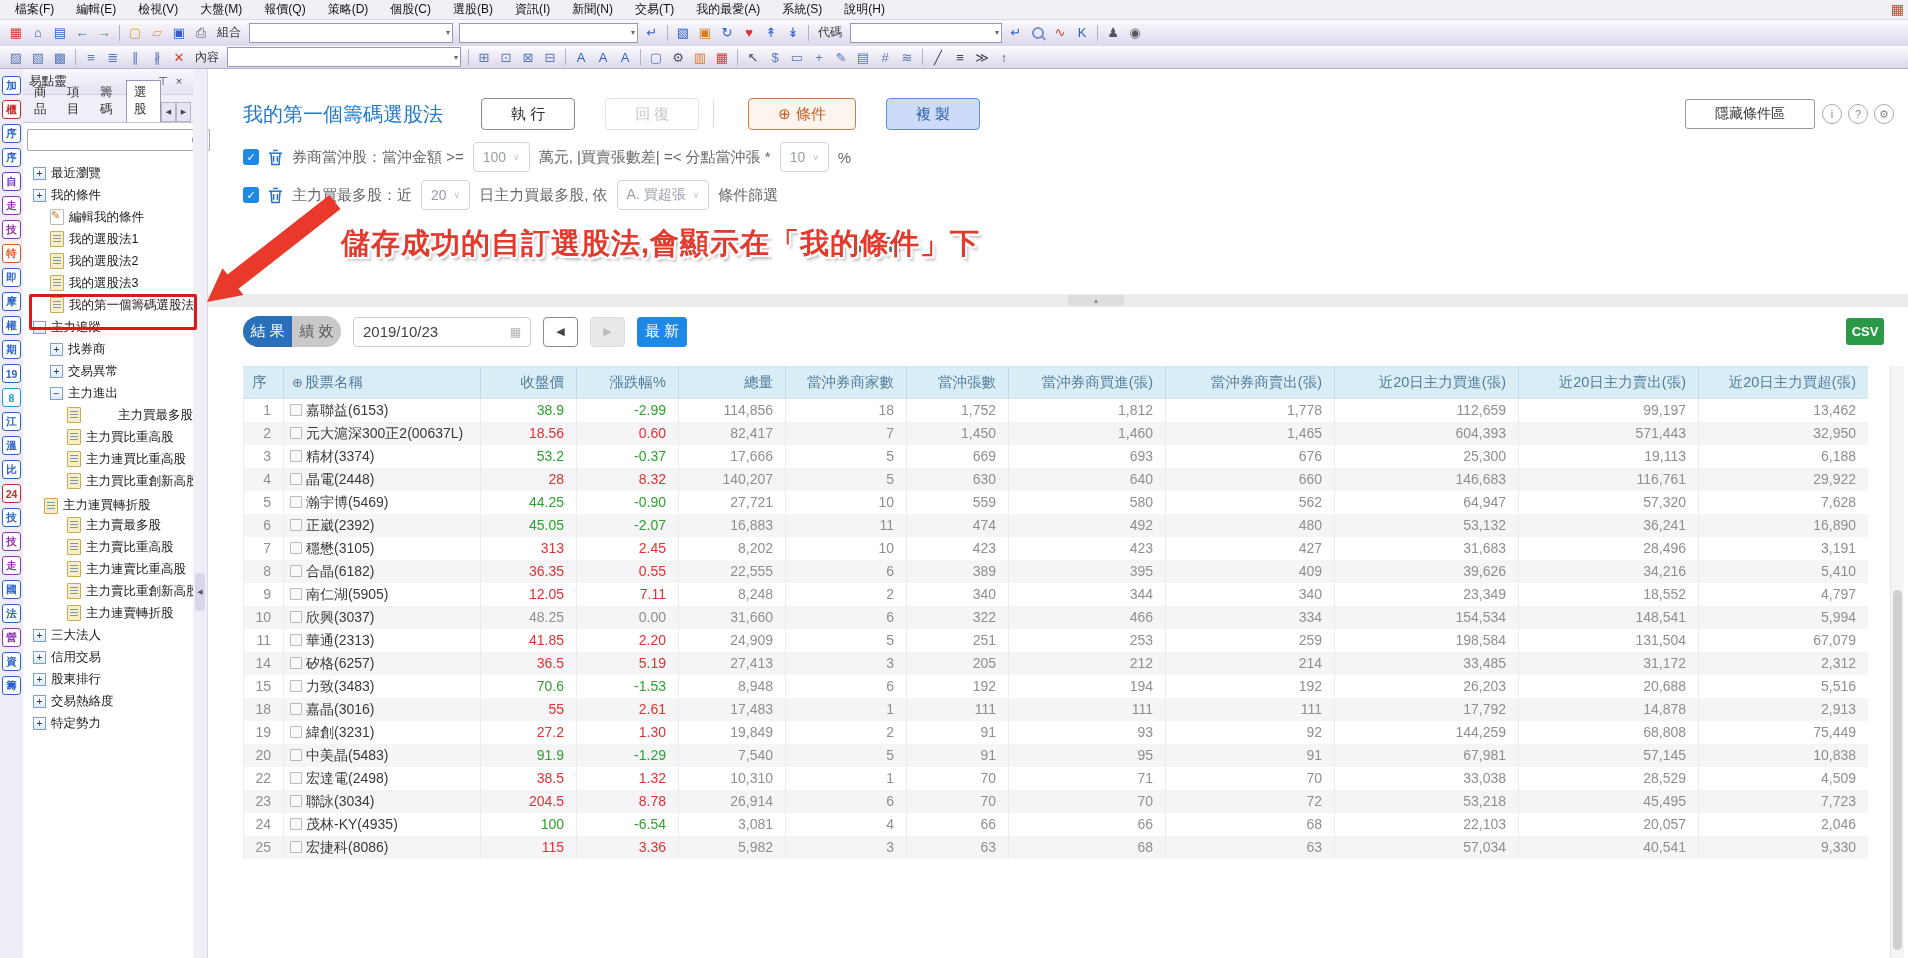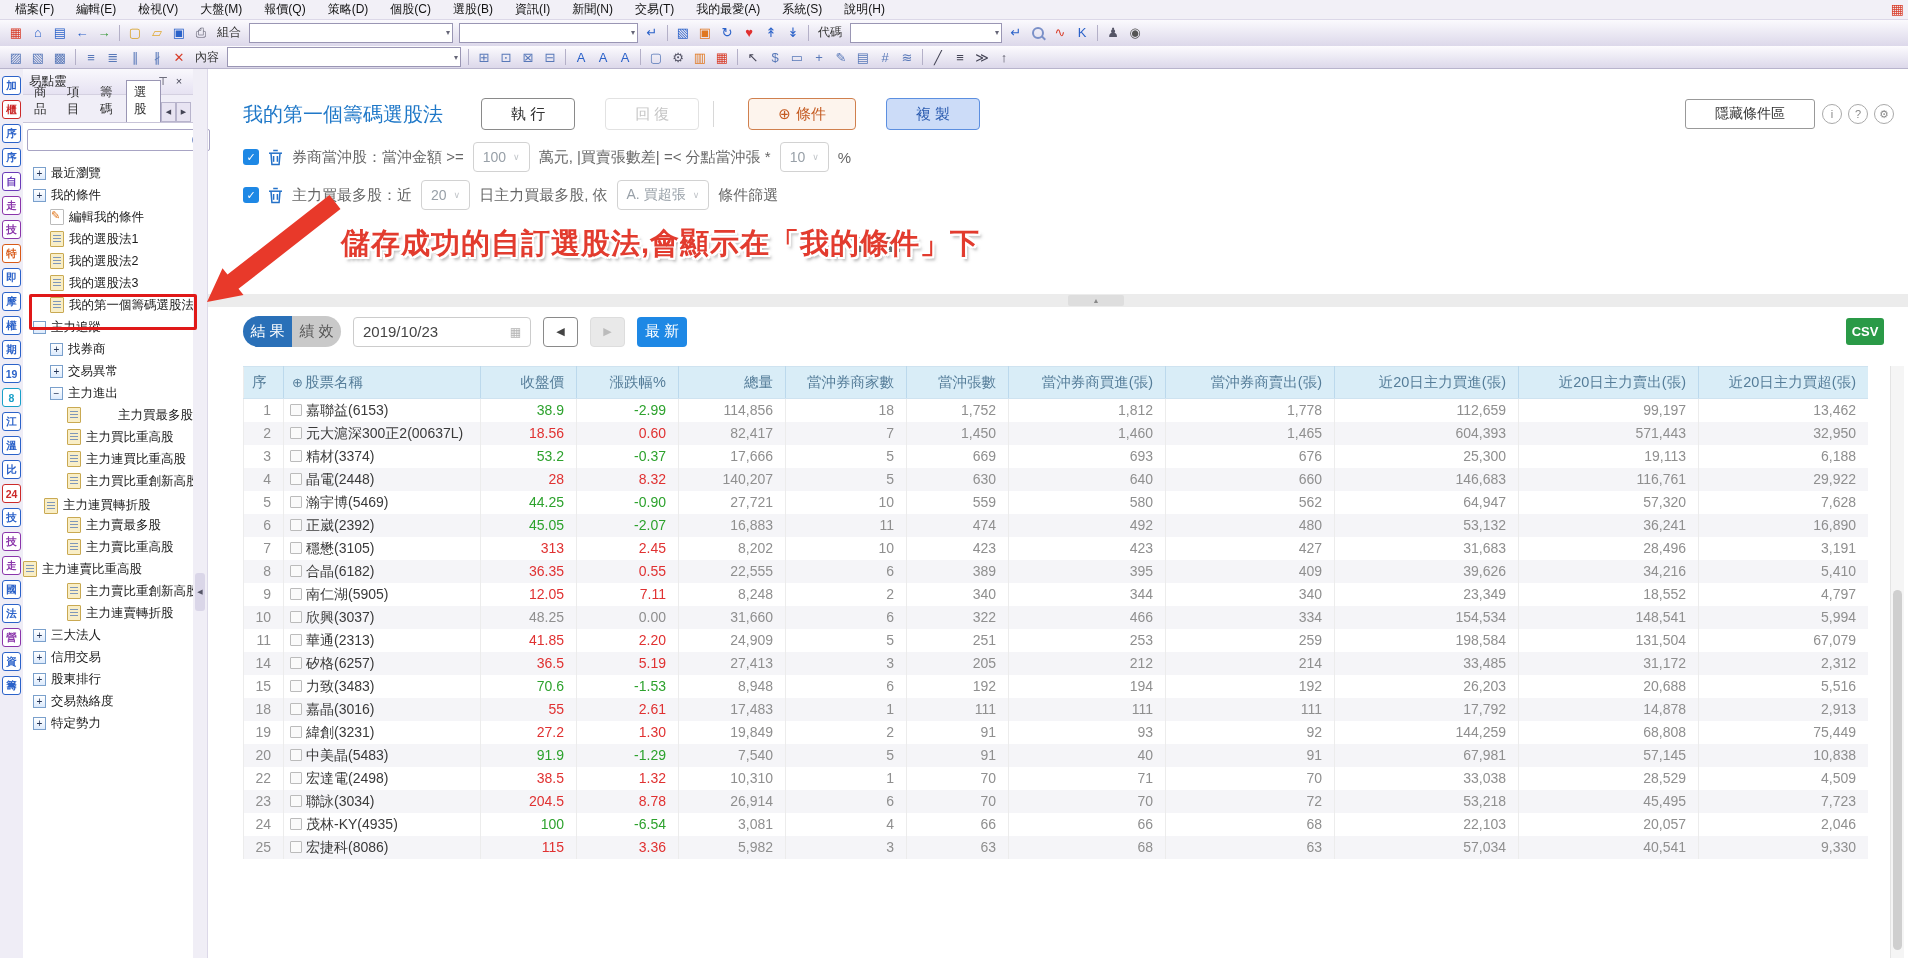--- a/index.html
+++ b/index.html
@@ -359,21 +359,21 @@
         <span>主力連買轉折股</span>
       </div>
       <div class="trow" style="padding-left: 44px;">
         <span class="note"></span>
         <span>主力賣最多股</span>
       </div>
       <div class="trow" style="padding-left: 44px;">
         <span class="note"></span>
         <span>主力賣比重高股</span>
       </div>
-      <div class="trow" style="">
+      <div class="trow" style="padding-left: 44px;">
         <span class="note"></span>
         <span>主力連賣比重高股</span>
       </div>
       <div class="trow" style="padding-left: 44px;">
         <span class="note"></span>
         <span>主力賣比重創新高股</span>
       </div>
       <div class="trow" style="padding-left: 44px;">
         <span class="note"></span>
         <span>主力連賣轉折股</span>
@@ -742,21 +742,21 @@
             <td class="ar">75,449</td>
           </tr>
           <tr>
             <td class="ar">20</td>
             <td class="name al"><span class="cb"></span><span>中美晶(5483)</span></td>
             <td class="ar c-down">91.9</td>
             <td class="ar c-down">-1.29</td>
             <td class="ar">7,540</td>
             <td class="ar">5</td>
             <td class="ar">91</td>
-            <td class="ar">40</td>
+            <td class="ar">95</td>
             <td class="ar">91</td>
             <td class="ar">67,981</td>
             <td class="ar">57,145</td>
             <td class="ar">10,838</td>
           </tr>
           <tr>
             <td class="ar">22</td>
             <td class="name al"><span class="cb"></span><span>宏達電(2498)</span></td>
             <td class="ar c-up">38.5</td>
             <td class="ar c-up">1.32</td>

